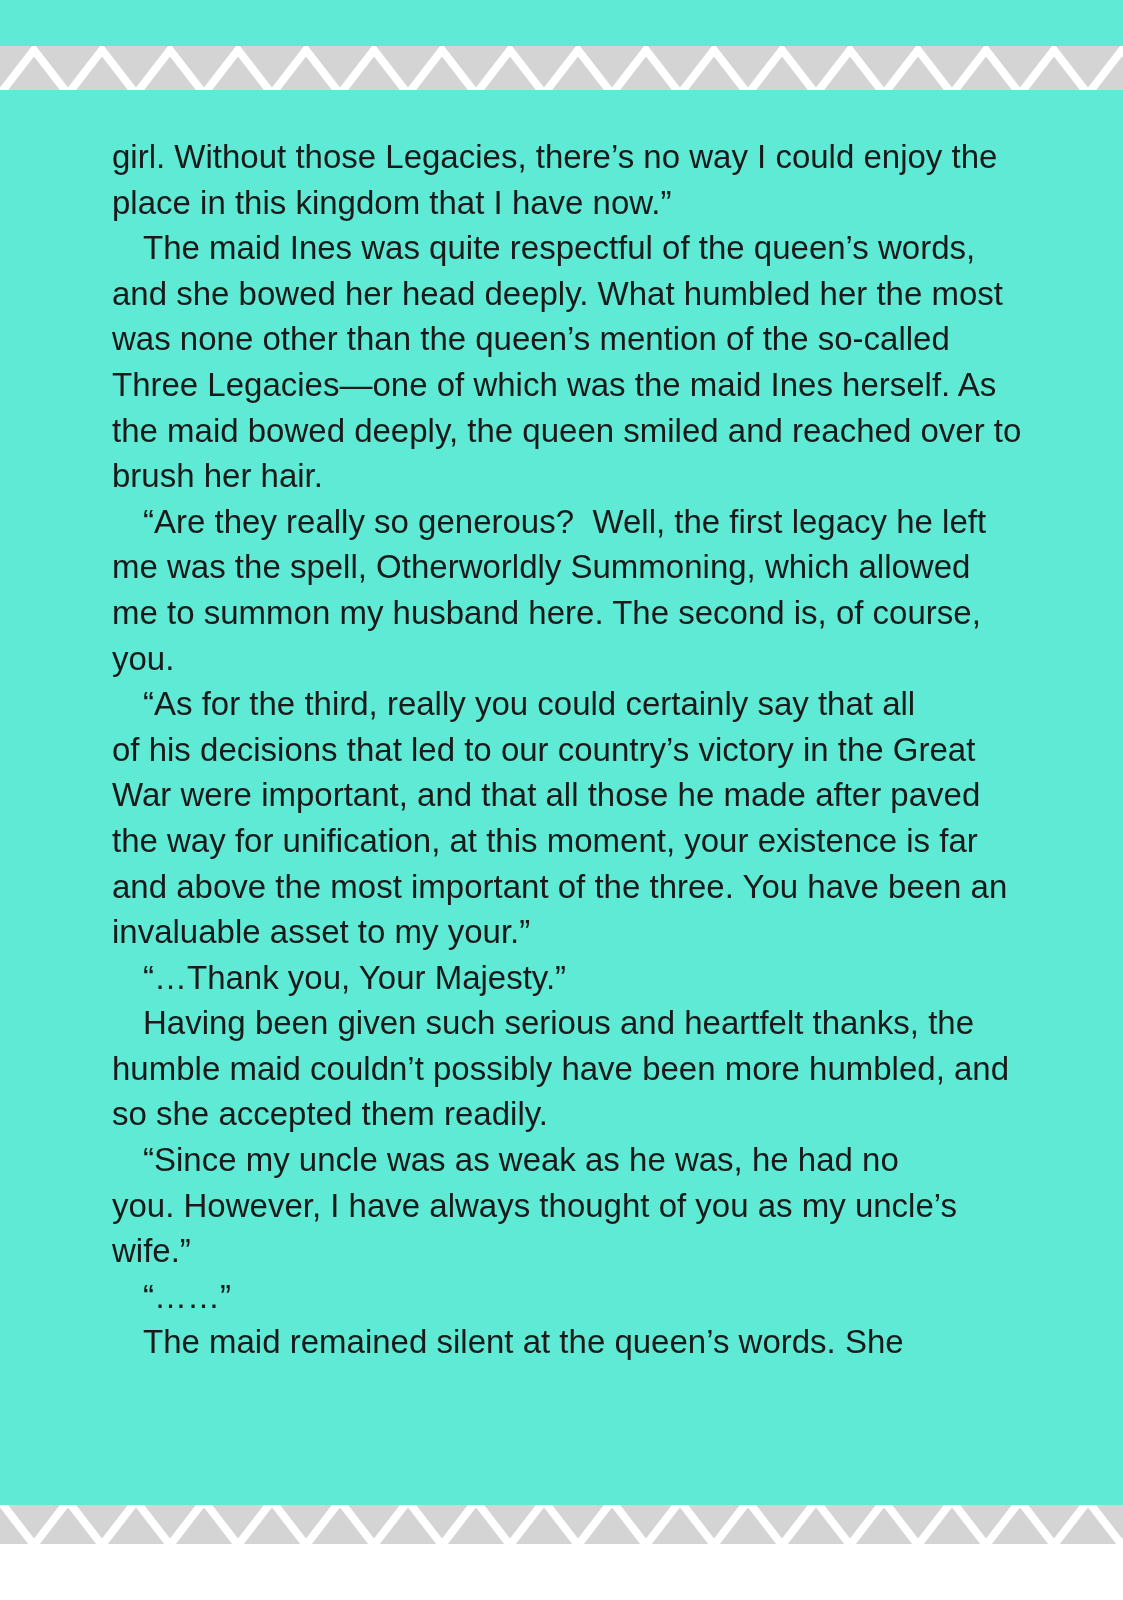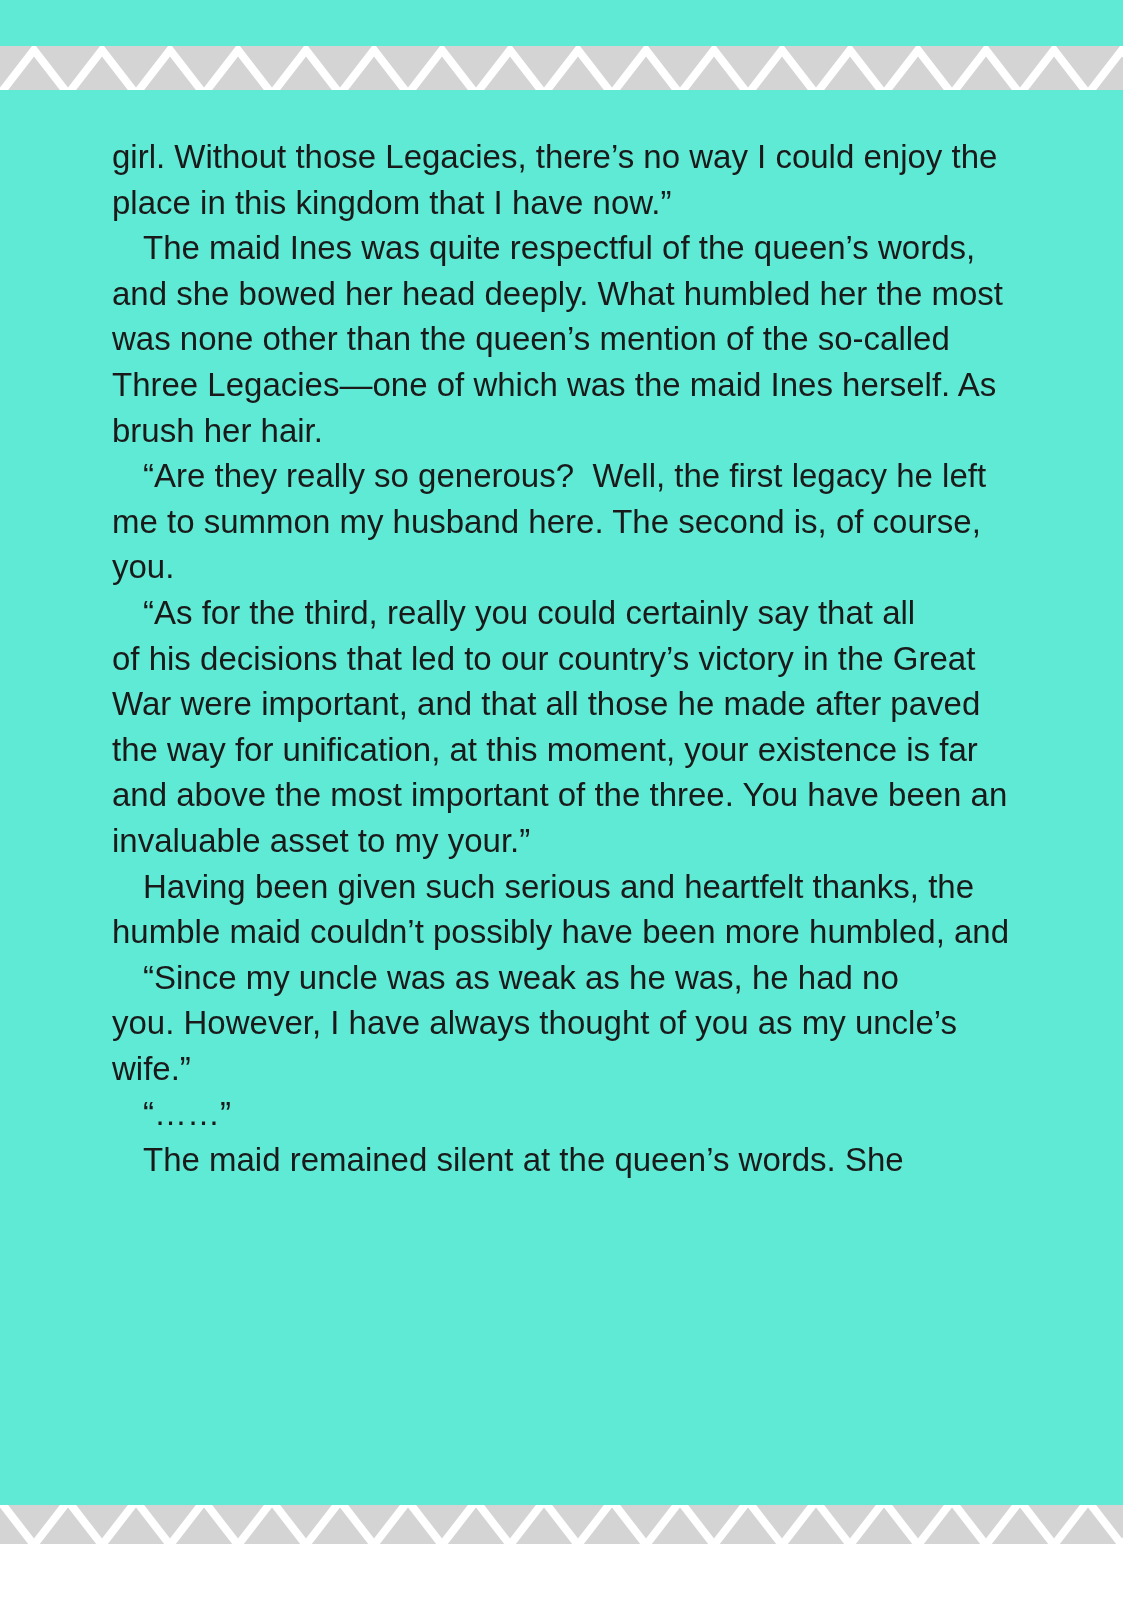--- a/index.html
+++ b/index.html
@@ -63,42 +63,48 @@
       <span class="line">girl. Without those Legacies, there’s no way I could enjoy the</span>
       <span class="line">place in this kingdom that I have now.”</span>
     </p>
 
 
     <p class="para indent">
       <span class="line">The maid Ines was quite respectful of the queen’s words,</span>
       <span class="line">and she bowed her head deeply. What humbled her the most</span>
       <span class="line">was none other than the queen’s mention of the so-called</span>
       <span class="line">Three Legacies—one of which was the maid Ines herself. As</span>
+      <span class="line">the maid bowed deeply, the queen smiled and reached over to</span>
       <span class="line">brush her hair.</span>
     </p>
 
     <p class="para indent">
       <span class="line">“Are they really so generous?&nbsp; Well, the first legacy he left</span>
+      <span class="line">me was the spell, Otherworldly Summoning, which allowed</span>
       <span class="line">me to summon my husband here. The second is, of course,</span>
       <span class="line">you.</span>
     </p>
 
     <p class="para indent">
       <span class="line">“As for the third, really you could certainly say that all</span>
       <span class="line">of his decisions that led to our country’s victory in the Great</span>
       <span class="line">War were important, and that all those he made after paved</span>
       <span class="line">the way for unification, at this moment, your existence is far</span>
       <span class="line">and above the most important of the three. You have been an</span>
       <span class="line">invaluable asset to my your.”</span>
     </p>
 
+    <p class="para indent">
+      <span class="line">“…Thank you, Your Majesty.”</span>
+    </p>
 
     <p class="para indent">
       <span class="line">Having been given such serious and heartfelt thanks, the</span>
       <span class="line">humble maid couldn’t possibly have been more humbled, and</span>
+      <span class="line">so she accepted them readily.</span>
     </p>
 
     <p class="para indent">
       <span class="line">“Since my uncle was as weak as he was, he had no</span>
       <span class="line">you. However, I have always thought of you as my uncle’s</span>
       <span class="line">wife.”</span>
     </p>
 
     <p class="para indent">
       <span class="line">“……”</span>

